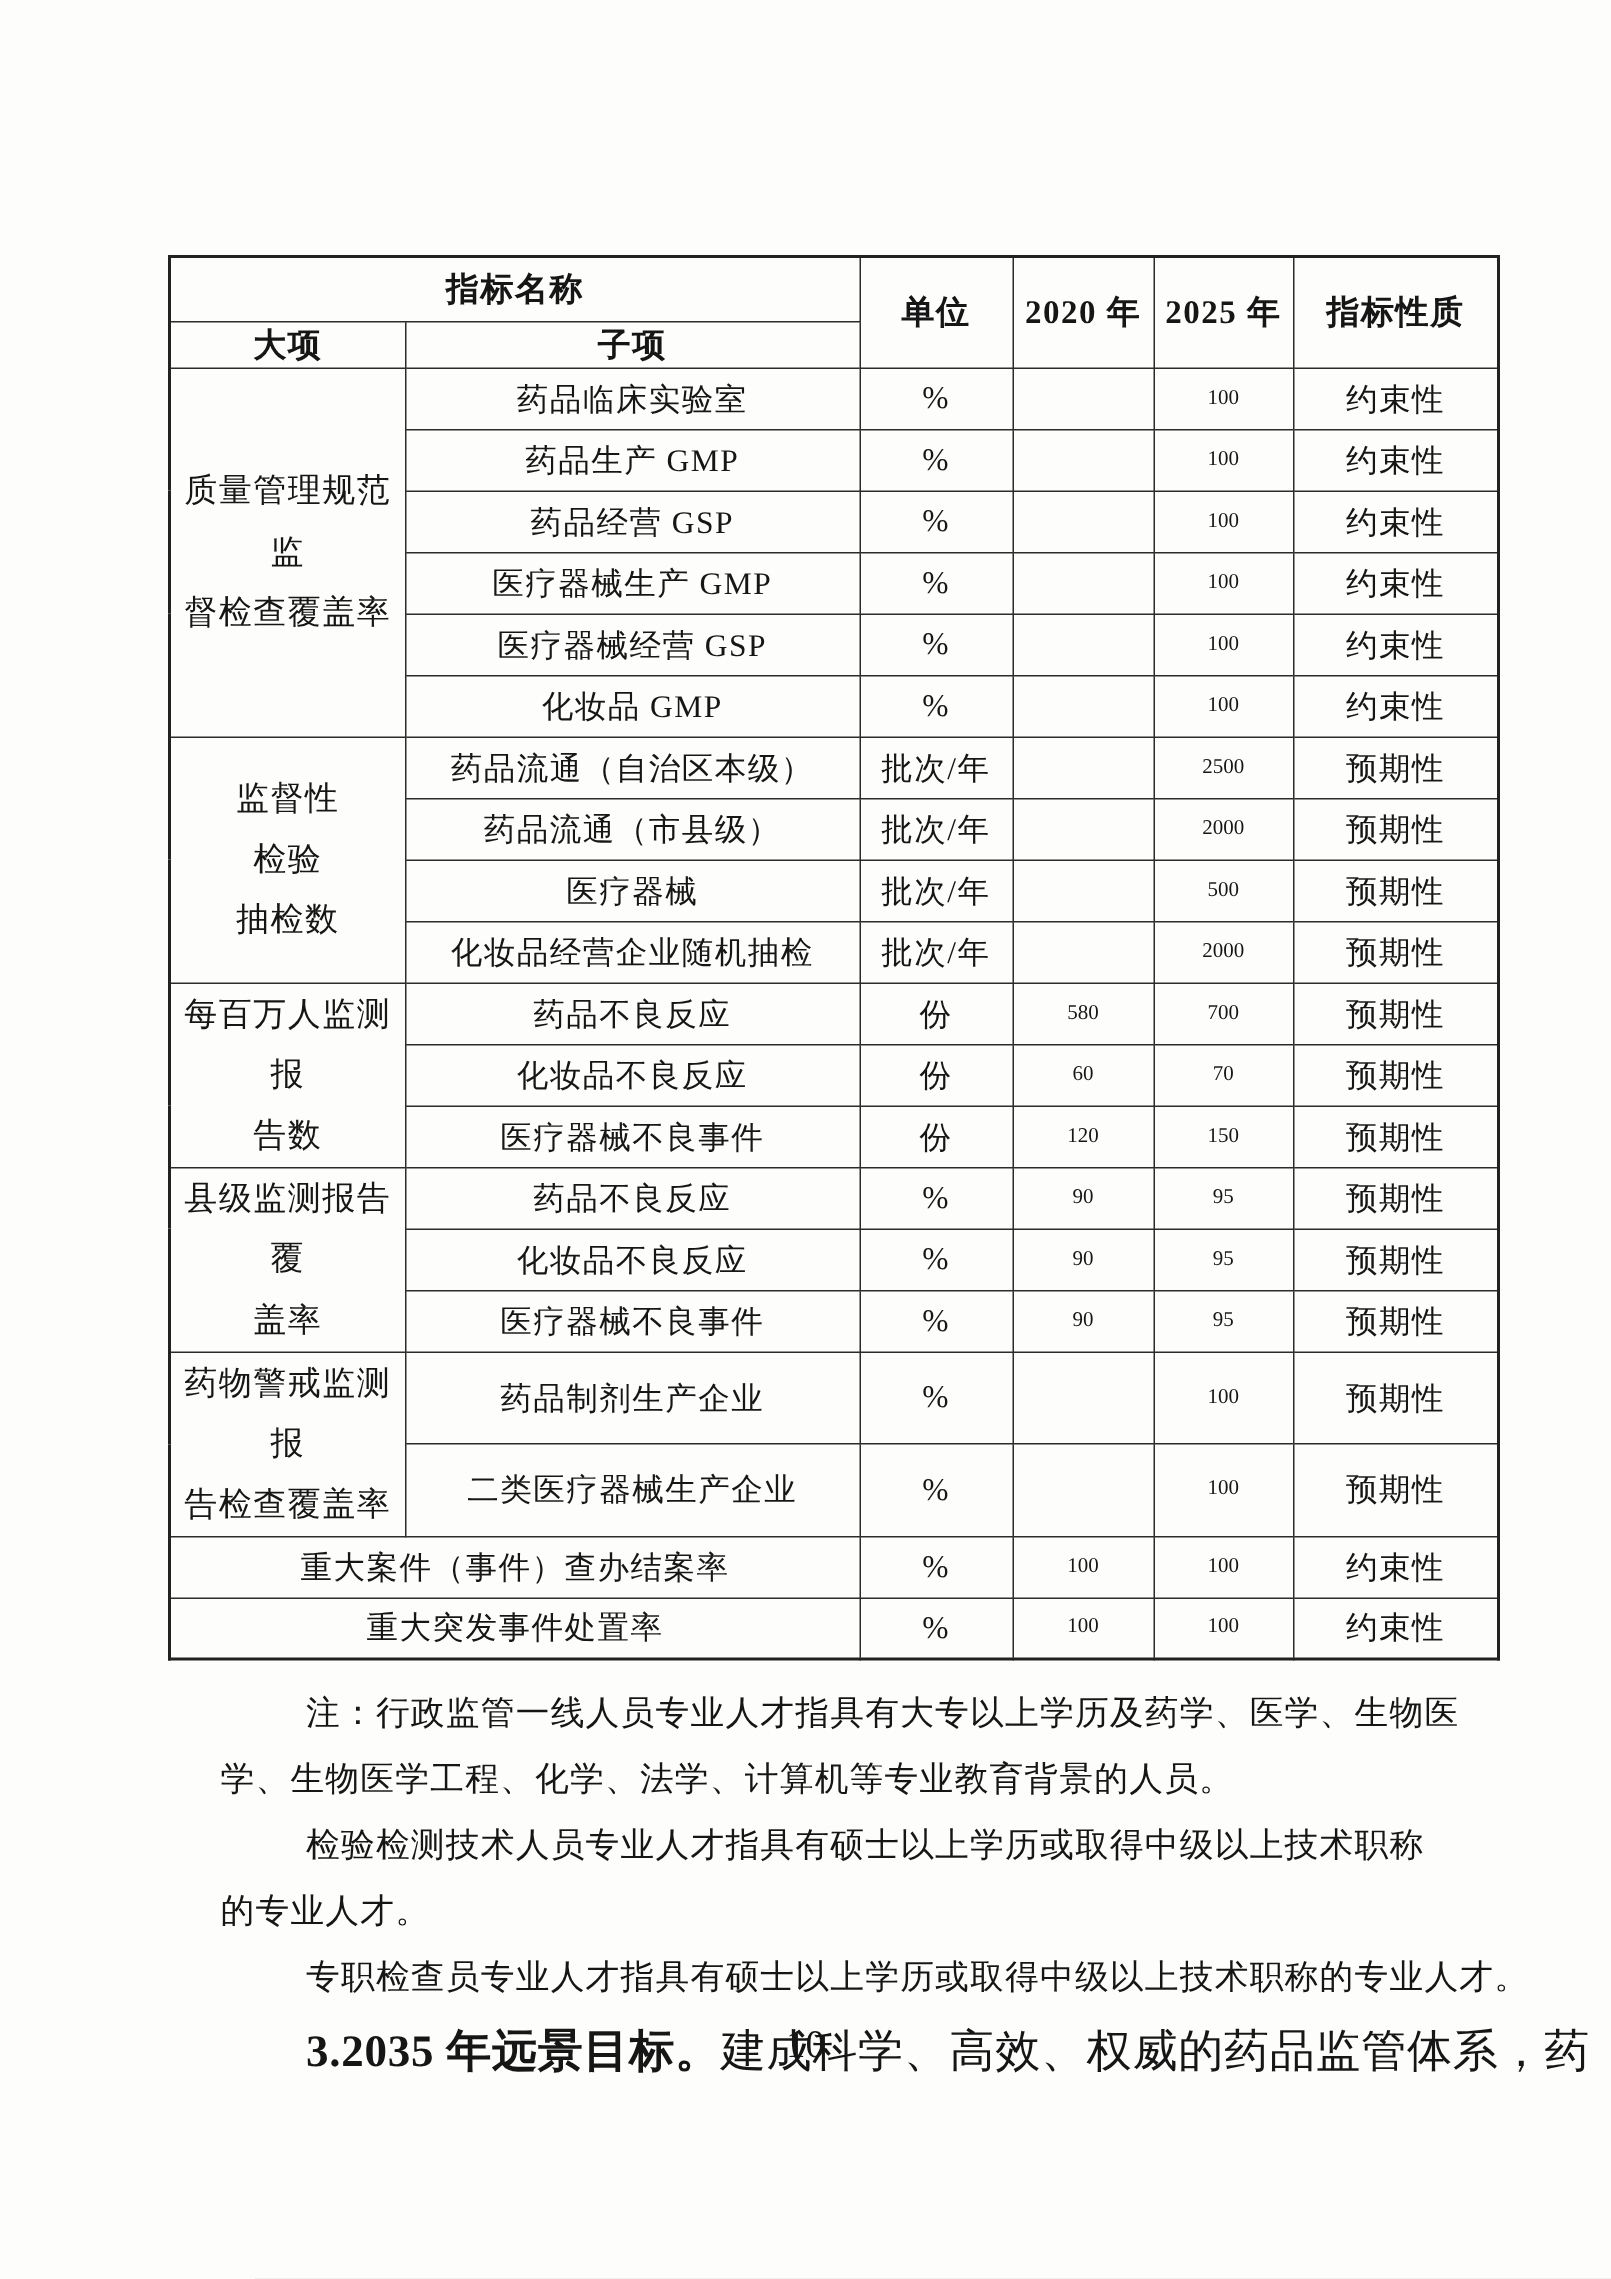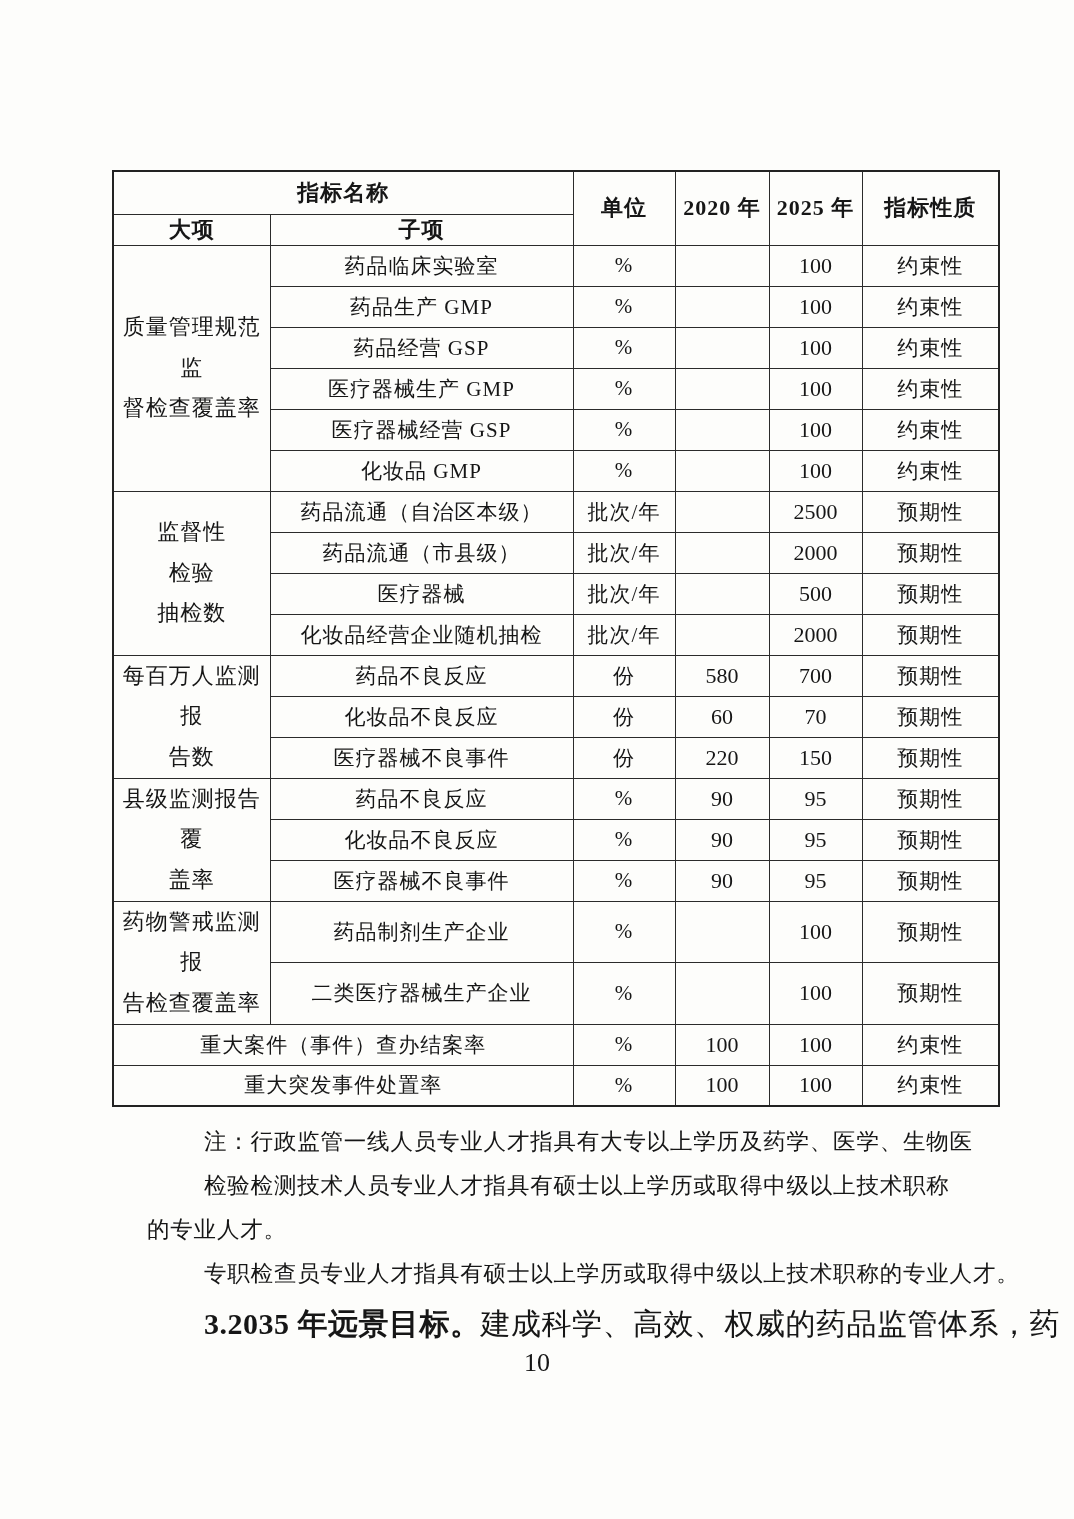--- a/index.html
+++ b/index.html
@@ -32,21 +32,21 @@
   .ind-table tr.hrow2 { height:31px;margin-top:40px; }
   .ind-table tr.drow  { height:41px; }
   .ind-table td.hd { font-size:22px; font-weight:600; letter-spacing:1px; }
   .ind-table td.group {
     white-space:pre-line;
     line-height:1.85;
     font-size:22px;
     letter-spacing:1px;
     margin-left:33px;
   }
-  .ind-table td.num { font-size:22px; letter-spacing:0; }
+  .ind-table td.num { font-size:14px; letter-spacing:0; }
   .notes {
     position:absolute; left:147px; top:1120px; width:834px;
     font-size:22.5px;
     letter-spacing:0.8px;
   }
   .note-line { height:44px; line-height:44px; white-space:nowrap; }
   .indent { padding-left:57px; }
   .para-2035 {
     margin-top:5px;
     height:46px; line-height:46px;
@@ -177,21 +177,21 @@
     <tr class="drow">
       <td>化妆品不良反应</td>
       <td>份</td>
       <td class="num">60</td>
       <td class="num">70</td>
       <td>预期性</td>
     </tr>
     <tr class="drow">
       <td>医疗器械不良事件</td>
       <td>份</td>
-      <td class="num">220</td>
+      <td class="num">120</td>
       <td class="num">150</td>
       <td>预期性</td>
     </tr>
 
     <tr class="drow">
       <td class="group" rowspan="3">县级监测报告覆
 盖率</td>
       <td>药品不良反应</td>
       <td>%</td>
       <td class="num">90</td>
@@ -242,20 +242,21 @@
       <td>%</td>
       <td class="num">100</td>
       <td class="num">100</td>
       <td>约束性</td>
     </tr>
   </tbody>
     </table>
 
   <div class="notes">
     <div class="note-line indent">注：行政监管一线人员专业人才指具有大专以上学历及药学、医学、生物医</div>
+    <div class="note-line">学、生物医学工程、化学、法学、计算机等专业教育背景的人员。</div>
     <div class="note-line indent">检验检测技术人员专业人才指具有硕士以上学历或取得中级以上技术职称</div>
     <div class="note-line">的专业人才。</div>
     <div class="note-line indent">专职检查员专业人才指具有硕士以上学历或取得中级以上技术职称的专业人才。</div>
     <div class="para-2035"><span class="bold">3.2035 年远景目标。</span><span>建成科学、高效、权威的药品监管体系，药</span></div>
   </div>
 
   <div class="page-number">10</div>
 </div>
 
 </body></html>

